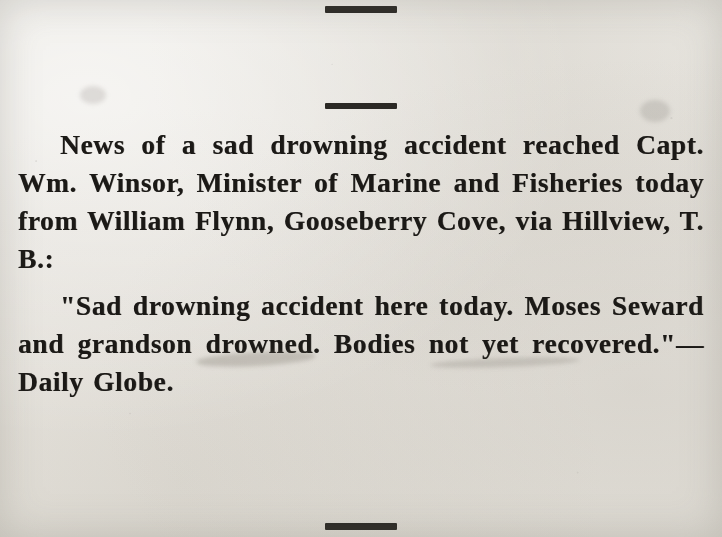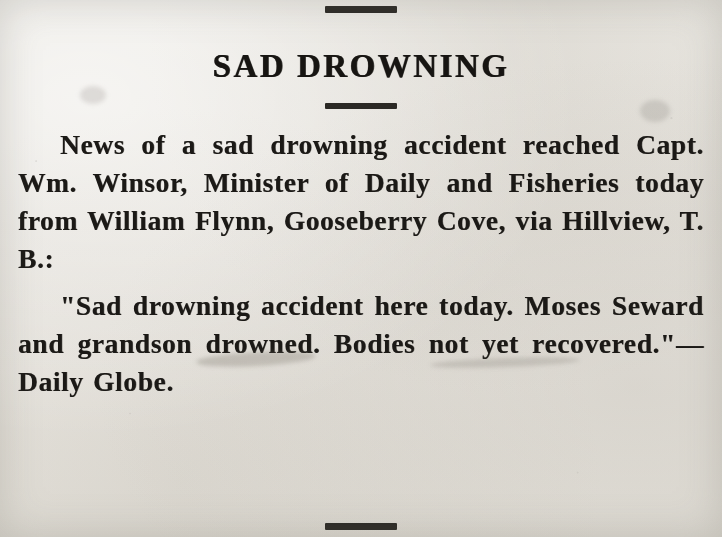--- a/index.html
+++ b/index.html
@@ -114,26 +114,25 @@
 </style>
 </head>
 <body>
 
 <div class="page">
 
   <div class="speckles"></div>
 
   <div class="rule rule-top"></div>
 
-  <div class="headline">SAD DROWNING</div>
 
   <div class="rule rule-mid"></div>
 
   <div class="body-block">
-    <p class="para first"><span class="indent"></span><span>News of a sad drowning accident reached Capt. Wm. Winsor, Minister of Daily and Fisheries today from William Flynn, Gooseberry Cove, via Hillview, T. B.:</span></p>
+    <p class="para first"><span class="indent"></span><span>News of a sad drowning accident reached Capt. Wm. Winsor, Minister of Marine and Fisheries today from William Flynn, Gooseberry Cove, via Hillview, T. B.:</span></p>
     <p class="para second ink-light"><span class="indent"></span><span>"Sad drowning accident here today.  Moses Seward and grandson drowned.  Bodies not yet recovered."—Daily Globe.</span></p>
   </div>
 
   <div class="smudge smudge-a"></div>
   <div class="smudge smudge-b"></div>
   <div class="smudge smudge-c"></div>
   <div class="smudge smudge-d"></div>
 
   <div class="rule rule-bottom"></div>
 

